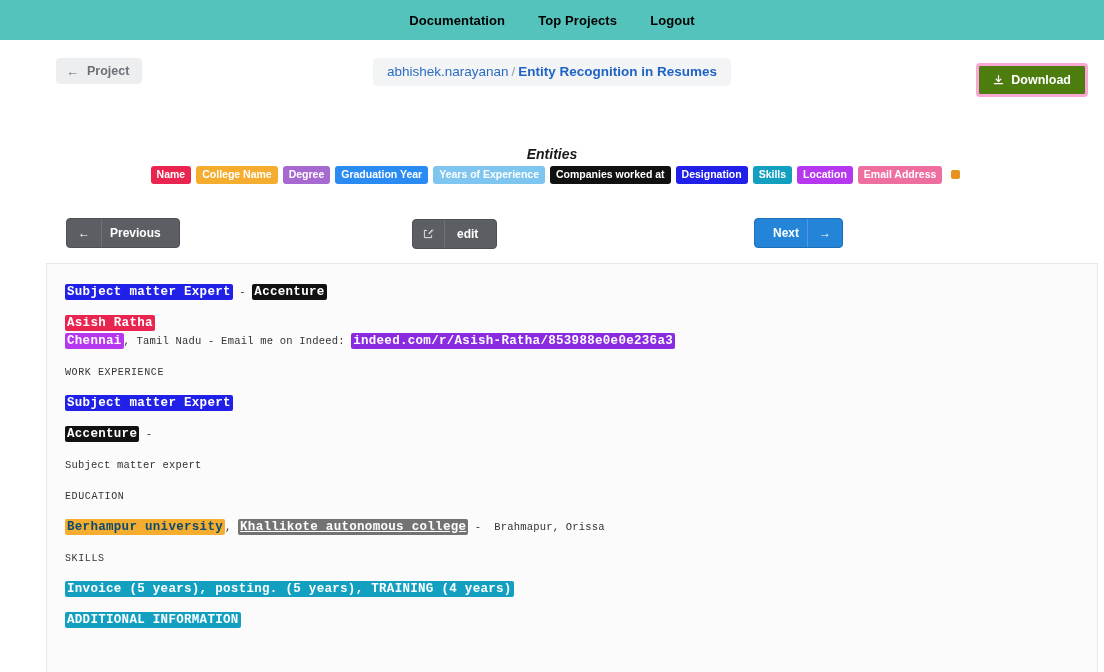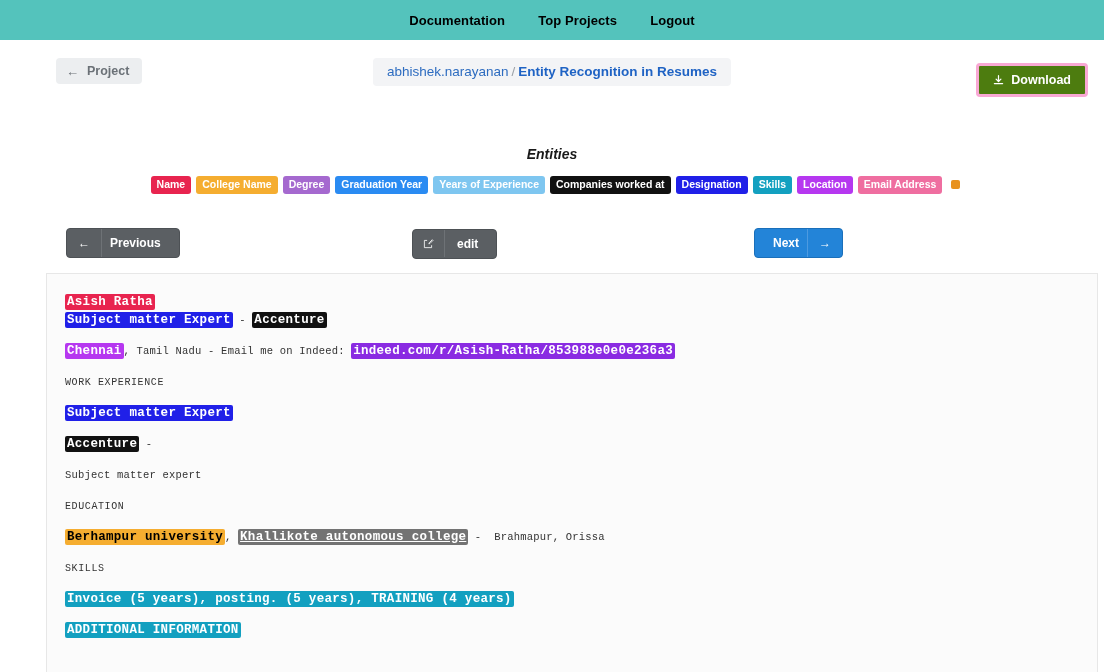--- a/index.html
+++ b/index.html
@@ -104,21 +104,21 @@
     font-weight: 700;
     color: #1a1a1a;
     margin-top: 48px;
     font-style: italic;
   }
   .tag-row {
     display: flex;
     justify-content: center;
     align-items: center;
     gap: 5px;
-    margin-top: 14px;
+    margin-top: 4px;
     padding-left: 7px;
   }
   .tag {
     color: #fff;
     font-size: 10.5px;
     font-weight: 700;
     padding: 3px 6px 4px;
     border-radius: 3px;
     line-height: 1;
     white-space: nowrap;
@@ -275,25 +275,25 @@
     <span class="lb">edit</span>
   </button>
 
   <button class="btn-next">
     <span class="lb">Next</span>
     <span class="ic">→</span>
   </button>
 </div>
 
 <div class="doc-panel" id="doc-panel">
+    <div class="line"><span class="hl" style="background: rgb(32, 32, 232); color: rgb(255, 255, 255);">Subject matter Expert</span><span class="txt"> - </span><span class="hl" style="background: rgb(17, 17, 17); color: rgb(255, 255, 255);">Accenture</span></div>
     <div class="line tight"><span class="hl" style="background: rgb(232, 36, 79); color: rgb(255, 255, 255);">Asish Ratha</span></div>
-    <div class="line"><span class="hl" style="background: rgb(32, 32, 232); color: rgb(255, 255, 255);">Subject matter Expert</span><span class="txt"> - </span><span class="hl" style="background: rgb(17, 17, 17); color: rgb(255, 255, 255);">Accenture</span></div>
     <div class="line"><span class="hl" style="background: rgb(182, 55, 240); color: rgb(255, 255, 255);">Chennai</span><span class="txt">, Tamil Nadu - Email me on Indeed: </span><span class="hl" style="background: rgb(138, 43, 226); color: rgb(255, 255, 255);">indeed.com/r/Asish-Ratha/853988e0e0e236a3</span></div>
     <div class="line"><span class="sect">WORK EXPERIENCE</span></div>
     <div class="line"><span class="hl" style="background: rgb(32, 32, 232); color: rgb(255, 255, 255);">Subject matter Expert</span></div>
     <div class="line"><span class="hl" style="background: rgb(17, 17, 17); color: rgb(255, 255, 255);">Accenture</span><span class="txt"> -</span></div>
     <div class="line"><span class="txt">Subject matter expert</span></div>
     <div class="line"><span class="sect">EDUCATION</span></div>
-    <div class="line"><span class="hl" style="background: rgb(245, 173, 48); color: #000000;">Berhampur university</span><span class="txt">, </span><span class="hl" style="background: #737373; color: rgb(255, 255, 255); text-decoration: underline;">Khallikote autonomous college</span><span class="txt"> -  Brahmapur, Orissa</span></div>
+    <div class="line"><span class="hl" style="background: rgb(245, 173, 48); color: #0c4a6e;">Berhampur university</span><span class="txt">, </span><span class="hl" style="background: #737373; color: rgb(255, 255, 255); text-decoration: underline;">Khallikote autonomous college</span><span class="txt"> -  Brahmapur, Orissa</span></div>
     <div class="line"><span class="sect">SKILLS</span></div>
     <div class="line"><span class="hl" style="background: rgb(19, 160, 192); color: rgb(255, 255, 255);">Invoice (5 years), posting. (5 years), TRAINING (4 years)</span></div>
     <div class="line"><span class="hl" style="background: rgb(19, 160, 192); color: rgb(255, 255, 255);">ADDITIONAL INFORMATION</span></div>
   </div>
 
 </body></html>

